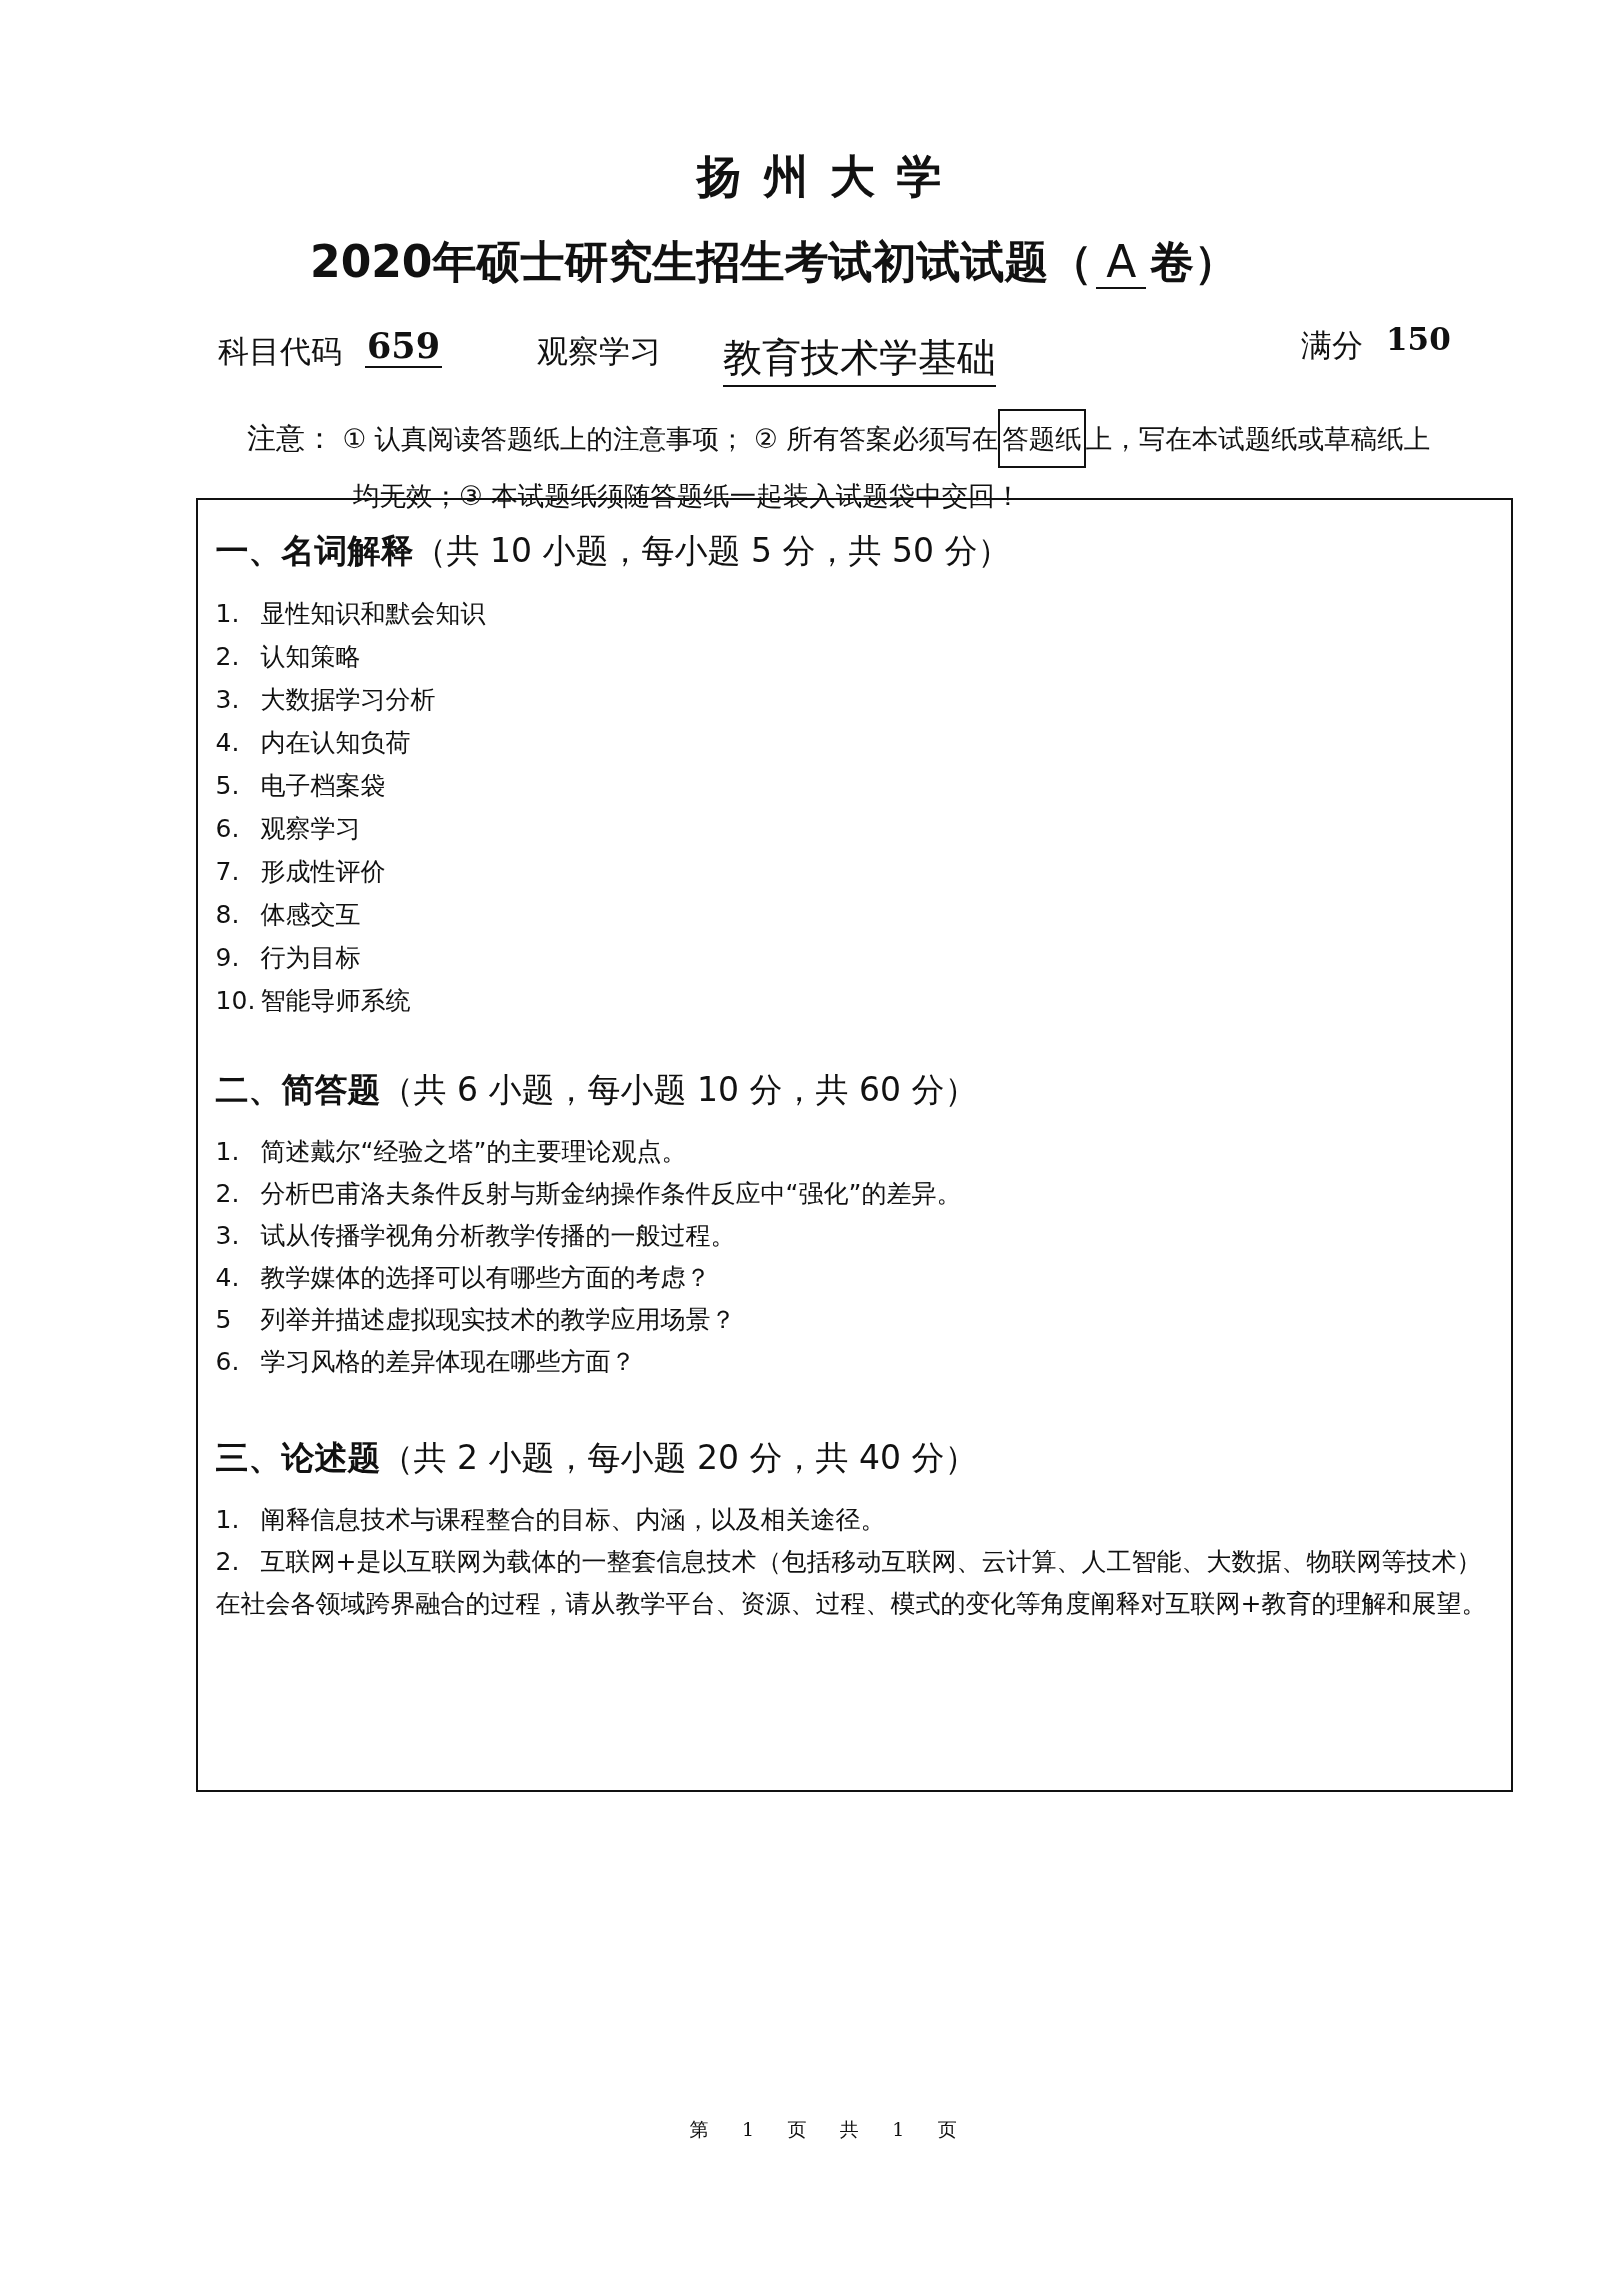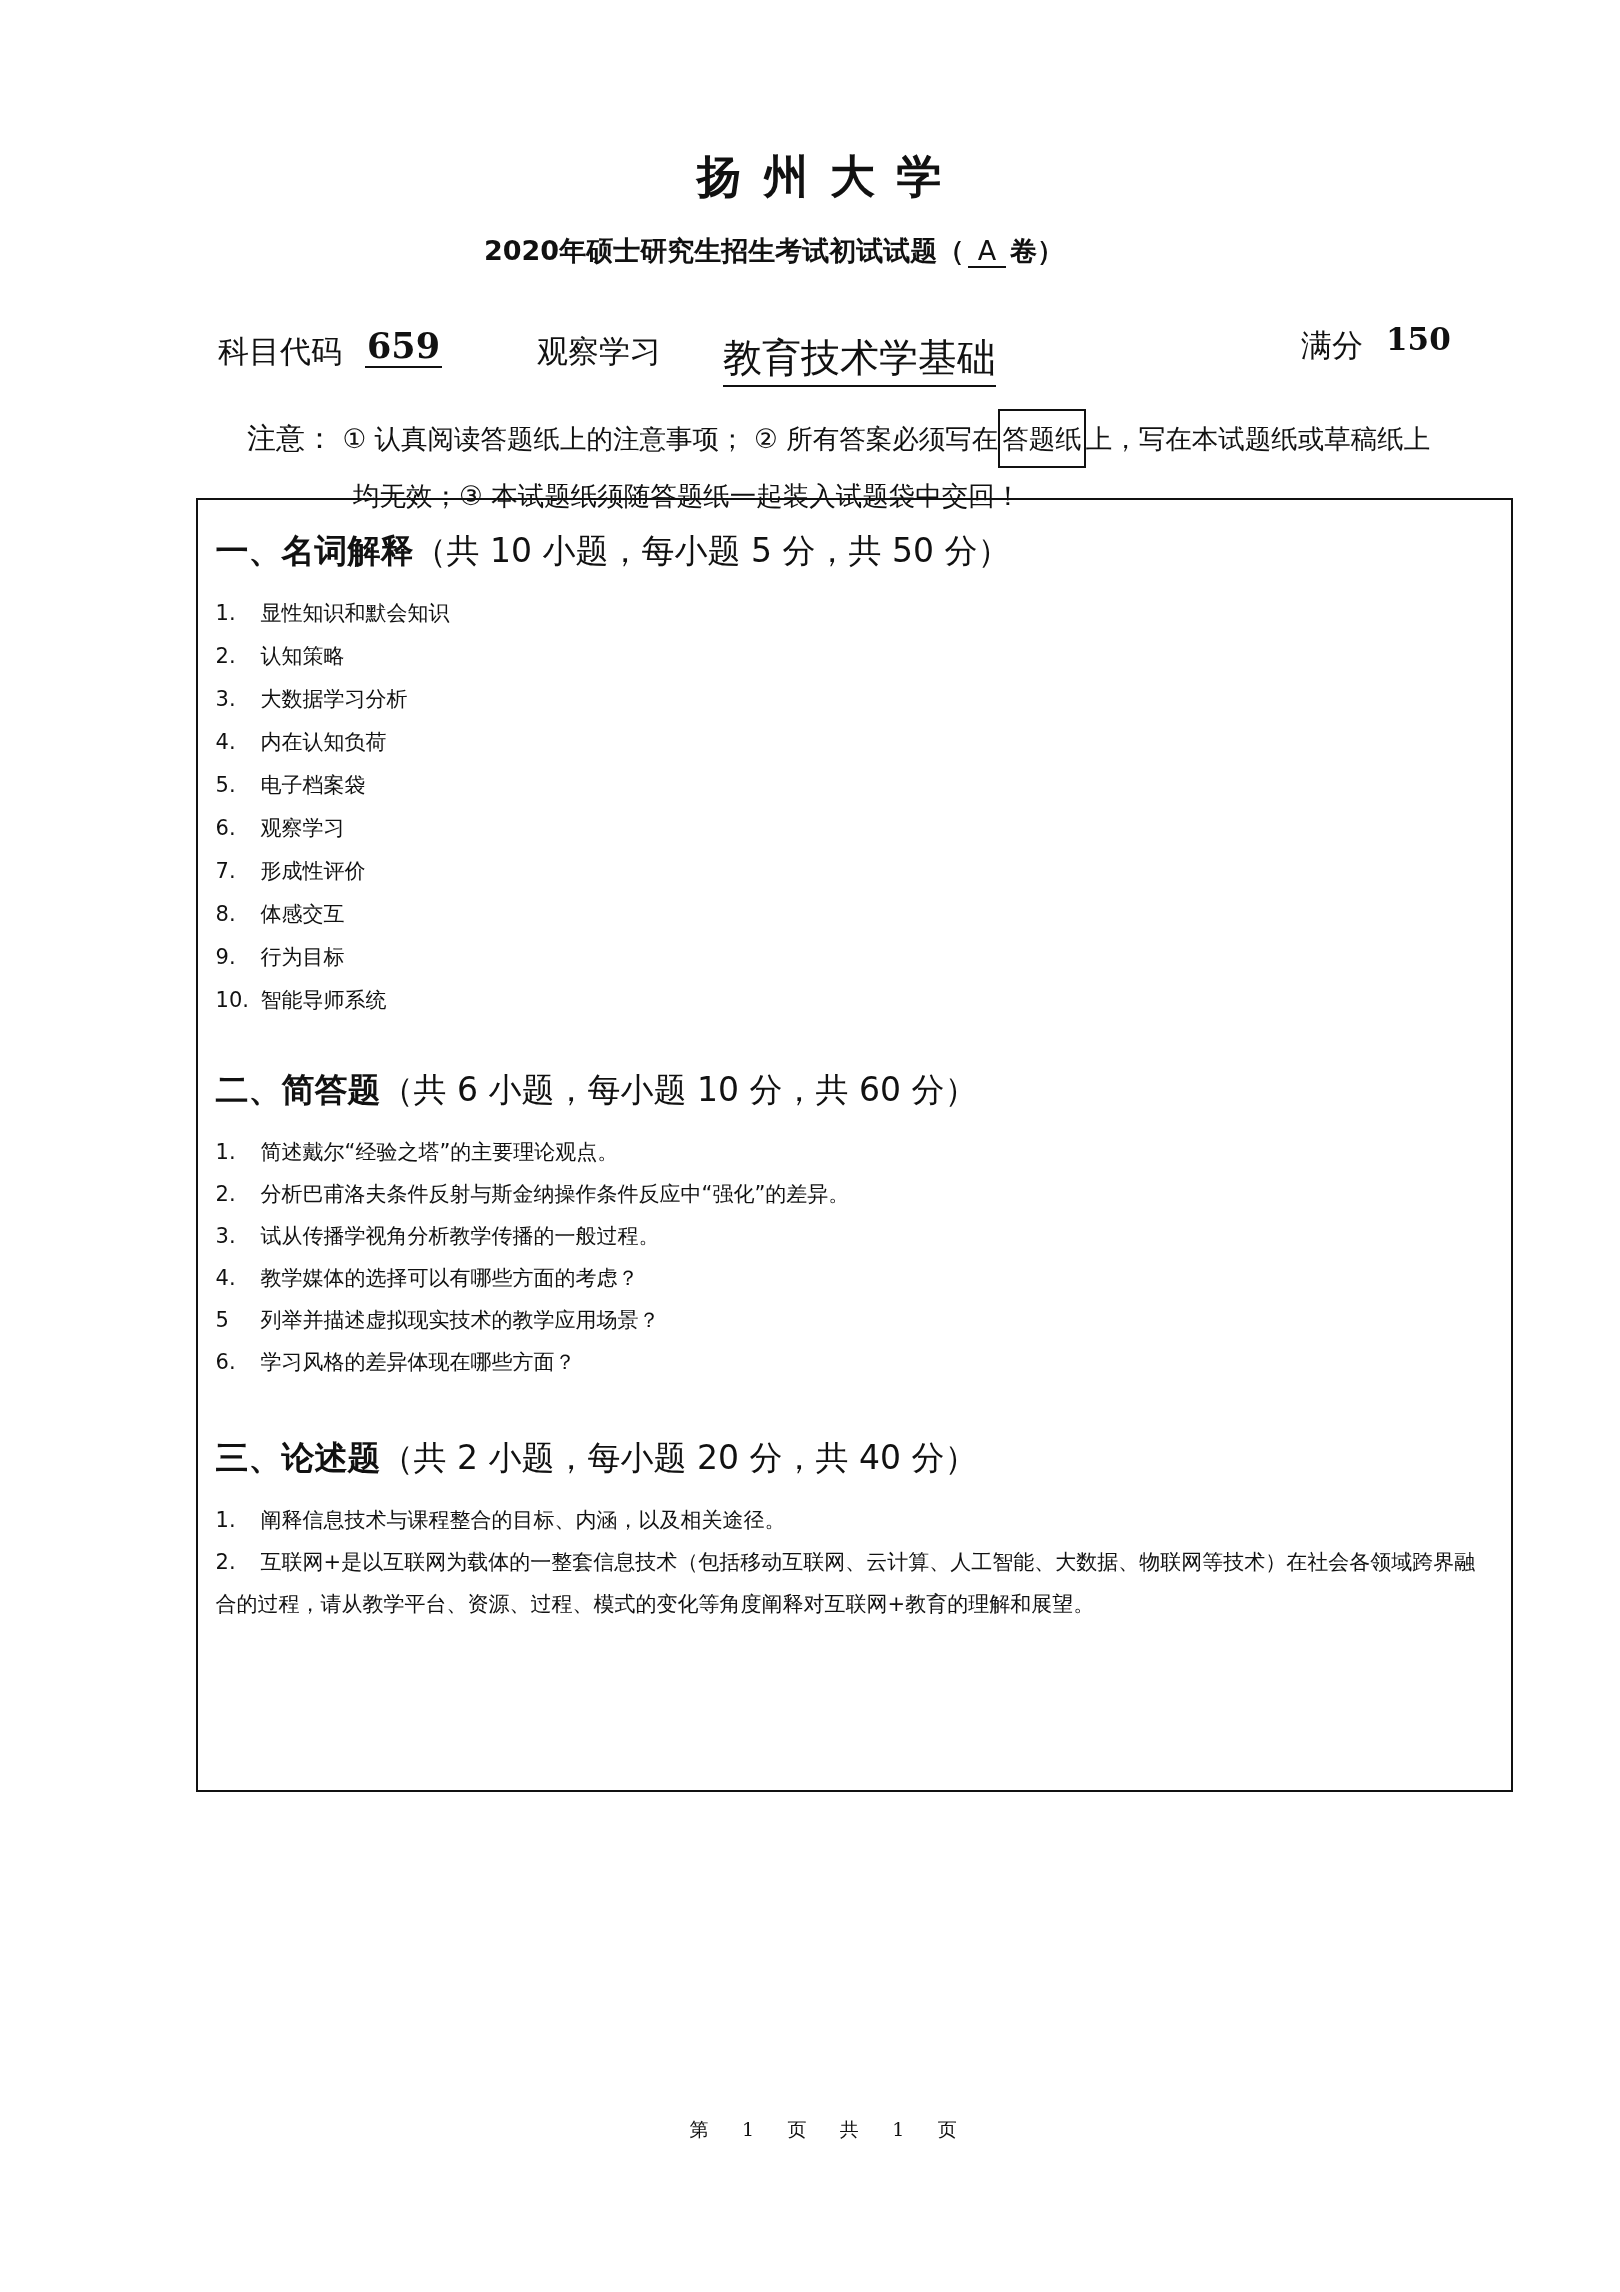--- a/index.html
+++ b/index.html
@@ -8,21 +8,21 @@
       font-family: "DejaVu Serif", "Liberation Serif", serif; color: #111;
     }
     .abs { position: absolute; margin-left: 20px; }
     .university {
       left: 0; width: 1620px; top: 147px; text-align: center;
       font-size: 45px; font-weight: bold; letter-spacing: 21.6px;
       font-family: "DejaVu Sans", sans-serif;
     }
     .exam-title {
       left: 0; width: 1452px; top: 233px; text-align: center;
-      font-size: 27px; font-weight: bold;
+      font-size: 44px; font-weight: bold;
       font-family: "DejaVu Sans", sans-serif;
       padding-left: 28px;
     }
     .exam-title .paper-type {
       display: inline-block; border-bottom: 2.9px solid #111; padding: 0 9.8px; margin: 0 3.9px; font-weight: normal;
     }
     .meta-row { top: 325px; left: 178px; width: 1245px; height: 49px; font-size: 31px; }
     .meta-row .lbl { font-family: "DejaVu Sans", sans-serif; }
     .code-label { left: 0; top: 5.9px; }
     .code-value { left: 147px; top: 0; font-weight: bold; font-size: 35px; border-bottom: 2.9px solid #111; padding: 0 2px; }
@@ -39,21 +39,21 @@
     .answer-box {
       left: 176px; top: 498px; width: 1317px; height: 1294px;
       border: 2.9px solid #111; box-sizing: border-box;
     }
     .section { position: absolute; left: 17.6px; width: 1274px; }
     .section-title {
       font-family: "DejaVu Sans", sans-serif; font-size: 33px; margin: 0 0 17.6px 0; white-space: nowrap;
     }
     .section-title .main { font-weight: bold; }
     .section-title .meta { font-weight: normal; }
-    .q { font-family: "DejaVu Sans", sans-serif; font-size: 21px; line-height: 43px; white-space: nowrap; }
+    .q { font-family: "DejaVu Sans", sans-serif; font-size: 25px; line-height: 43px; white-space: nowrap; }
     .q .num { display: inline-block; width: 45px; }
     .q.wrap { white-space: normal; width: 1274px; }
     .sec1 { top: 29px; }
     .sec2 { top: 568px; }
     .sec3 { top: 936px; }
     .sec2 .q, .sec3 .q { line-height: 42px; }
 
     .footer {
       left: 0; width: 1620px; top: 2117px; text-align: center;
       font-size: 19px; letter-spacing: 13.7px;

